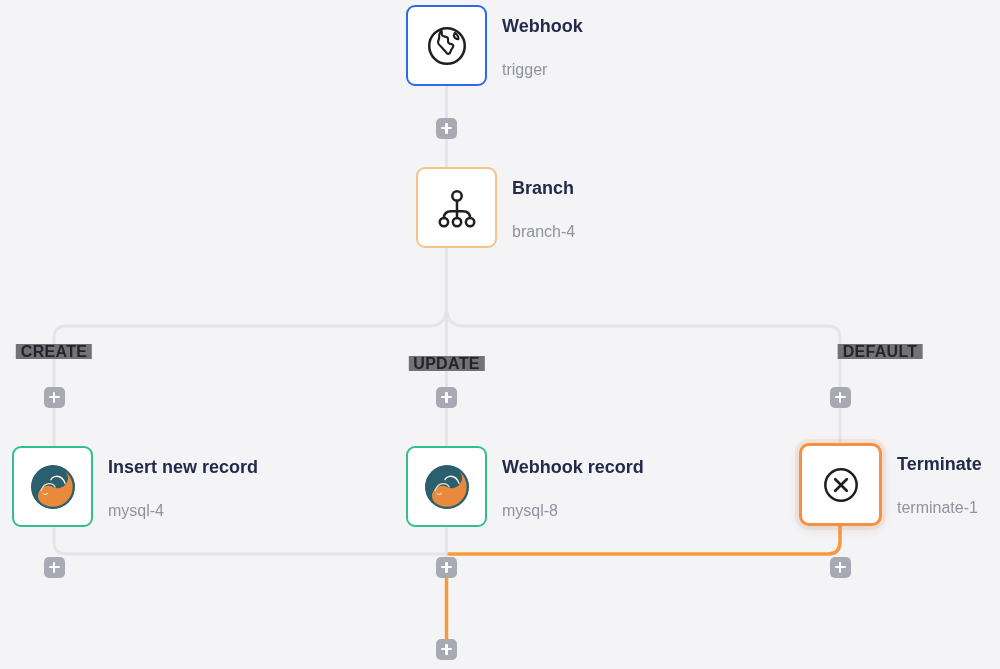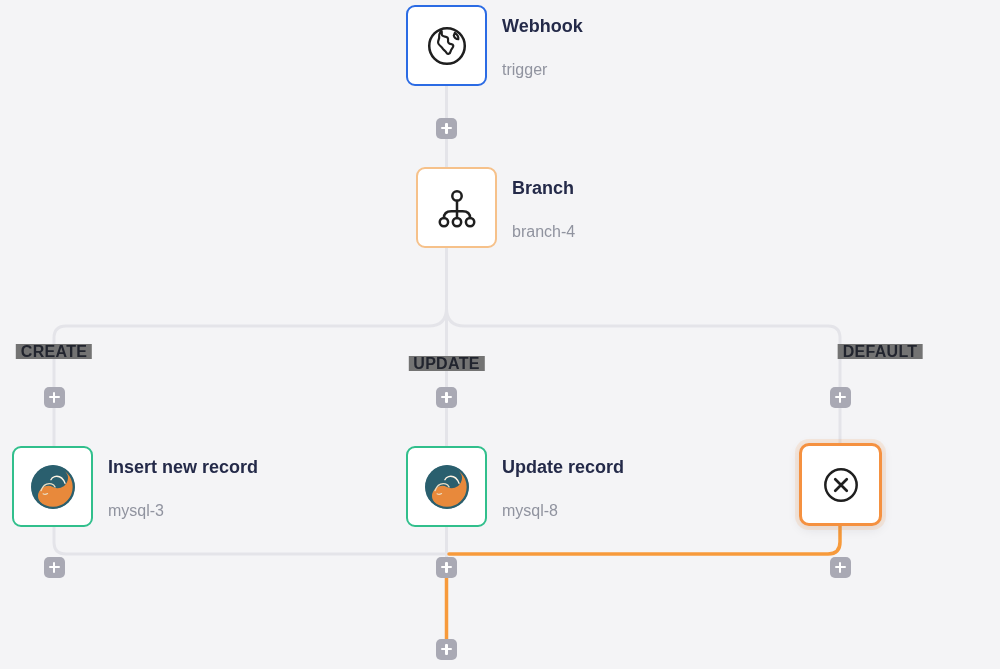--- a/index.html
+++ b/index.html
@@ -129,48 +129,52 @@
         <circle cx="22" cy="22" r="21" fill="#2A5F6E"></circle>
         <path d="M22 2.5 A19.5 19.5 0 0 1 22 41.5 A9.75 9.75 0 0 1 22 22 A9.75 9.75 0 0 0 22 2.5 Z" fill="#E8893B" transform="rotate(28 22 22)"></path>
         <circle cx="22" cy="22" r="19.7" fill="none" stroke="#2A5F6E" stroke-width="1.8"></circle>
         <path d="M10.5 25.5 Q13.5 17.5 20.5 19 Q23 19.7 24 22" stroke="#EADDC3" stroke-width="1.3" fill="none" stroke-linecap="round"></path>
         <path d="M12.5 28.5 Q14.5 29.8 16.8 28.2" stroke="#EADDC3" stroke-width="1.1" fill="none" stroke-linecap="round"></path>
         <path d="M33.5 18.5 Q30.5 10.5 23.5 12 Q21 12.7 20 15" stroke="#FFF4E3" stroke-width="1.3" fill="none" stroke-linecap="round"></path>
       </svg>
     </div>
     <div class="node-text">
       <div class="node-title">Insert new record</div>
-      <div class="node-sub">mysql-3</div>
+      <div class="node-sub">mysql-4</div>
     </div>
   </div>
 
   <div class="node" style="left:406px;top:446px;">
     <div class="node-box" style="border-color: rgb(49, 191, 140);">
       <svg width="46" height="46" viewBox="0 0 44 44">
         <circle cx="22" cy="22" r="21" fill="#2A5F6E"></circle>
         <path d="M22 2.5 A19.5 19.5 0 0 1 22 41.5 A9.75 9.75 0 0 1 22 22 A9.75 9.75 0 0 0 22 2.5 Z" fill="#E8893B" transform="rotate(28 22 22)"></path>
         <circle cx="22" cy="22" r="19.7" fill="none" stroke="#2A5F6E" stroke-width="1.8"></circle>
         <path d="M10.5 25.5 Q13.5 17.5 20.5 19 Q23 19.7 24 22" stroke="#EADDC3" stroke-width="1.3" fill="none" stroke-linecap="round"></path>
         <path d="M12.5 28.5 Q14.5 29.8 16.8 28.2" stroke="#EADDC3" stroke-width="1.1" fill="none" stroke-linecap="round"></path>
         <path d="M33.5 18.5 Q30.5 10.5 23.5 12 Q21 12.7 20 15" stroke="#FFF4E3" stroke-width="1.3" fill="none" stroke-linecap="round"></path>
       </svg>
     </div>
     <div class="node-text">
-      <div class="node-title">Update record</div>
+      <div class="node-title">Webhook record</div>
       <div class="node-sub">mysql-8</div>
     </div>
   </div>
 
   <div class="node" style="left:799px;top:443px;">
     <div class="node-box selected" style="border-color: rgb(245, 145, 64);">
       <svg width="46" height="46" viewBox="0 0 44 44">
         <circle class="icon-stroke" cx="22" cy="22" r="15" stroke-width="2.4"></circle>
         <path class="icon-stroke" stroke-width="2.6" d="M16.5 16.5 L27.5 27.5 M27.5 16.5 L16.5 27.5"></path>
       </svg>
     </div>
+    <div class="node-text">
+      <div class="node-title">Terminate</div>
+      <div class="node-sub">terminate-1</div>
+    </div>
   </div>
 
   <div class="plus" style="left: 436px; top: 117.5px; background-color: rgb(169, 169, 180);">
       <span class="plus-glyph"></span>
     </div>
   <div class="plus" style="left: 43.5px; top: 386.5px; background-color: rgb(169, 169, 180);">
       <span class="plus-glyph"></span>
     </div>
   <div class="plus" style="left: 436px; top: 386.5px; background-color: rgb(169, 169, 180);">
       <span class="plus-glyph"></span>

